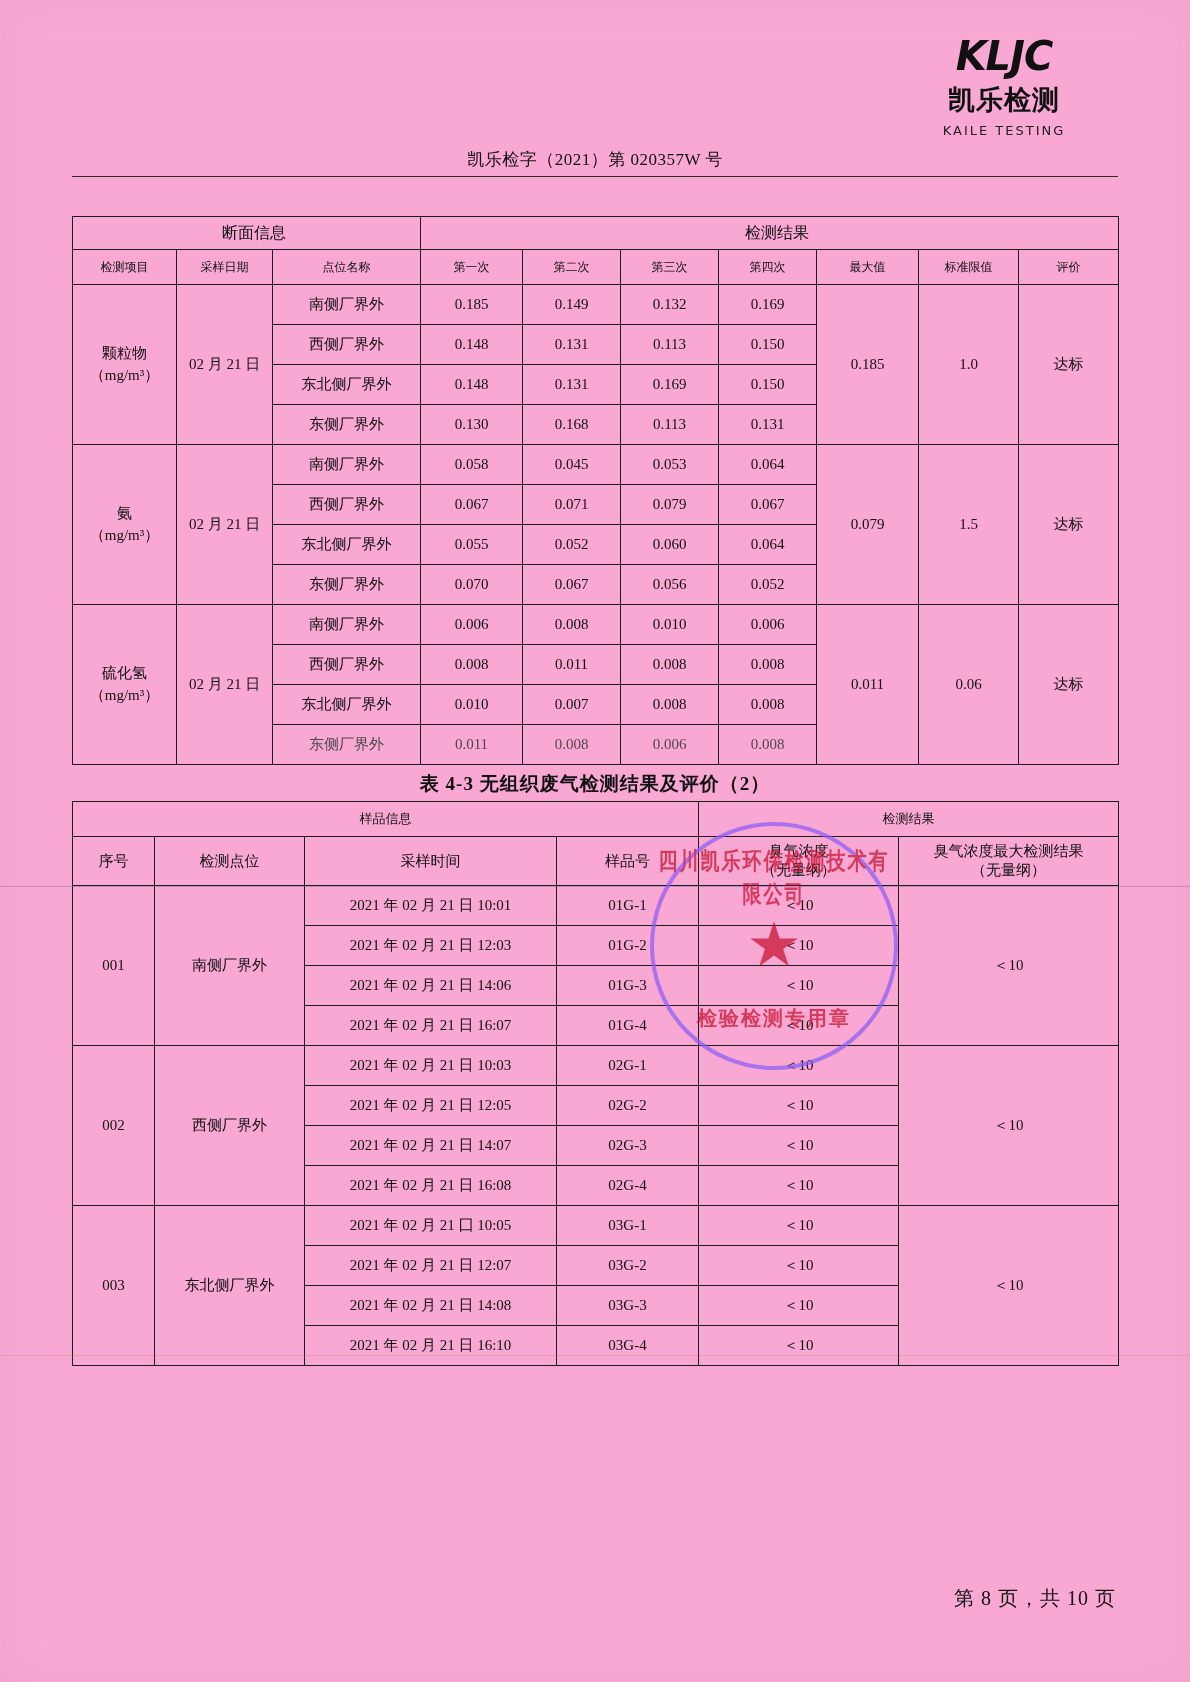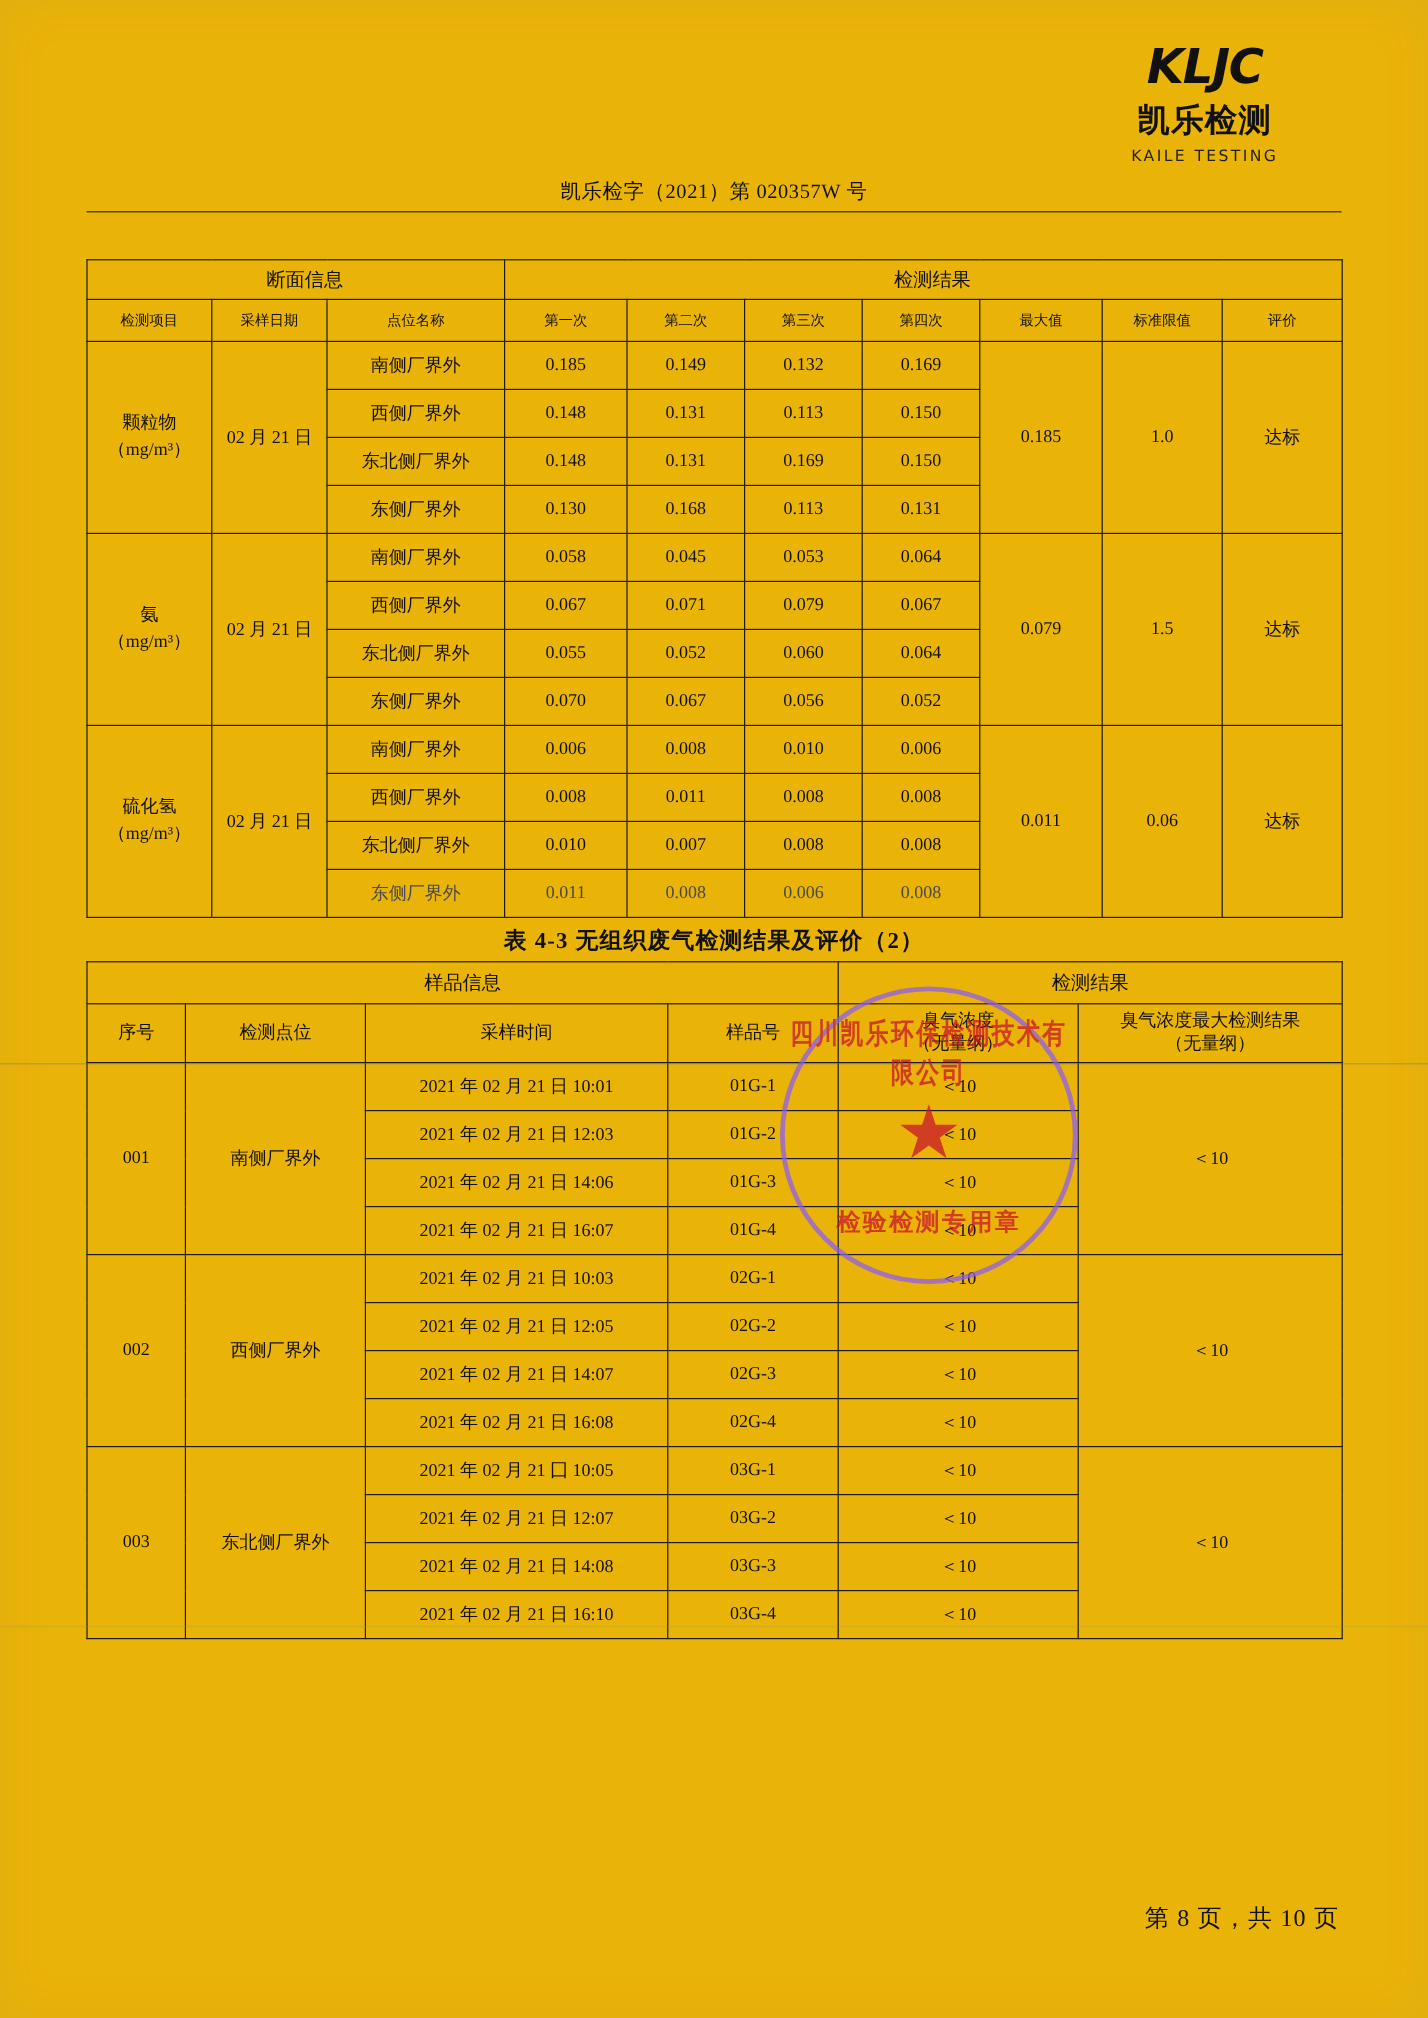--- a/index.html
+++ b/index.html
@@ -4,21 +4,21 @@
 <style>
   html, body {
     margin: 0;
     padding: 0;
     background: #f0eeec;
   }
   .page {
     position: relative;
     width: 1190px;
     height: 1682px;
-    background: #eab308;
+    background: #f9a8d4;
     box-sizing: border-box;
     font-family: "Liberation Serif", "DejaVu Serif", serif;
     color: #111;
     overflow: hidden;
   }
   
   .page:before {
     content: "";
     position: absolute;
     left: 0; top: 0; right: 0; bottom: 0;
@@ -108,21 +108,21 @@
   #table1 tbody td { height: 39px; }
   .pname { line-height: 1.45; font-size: 16px; }
   .site { font-size: 15px; }
 
   #table2 {
     position: absolute;
     left: 72px;
     top: 801px;
     width: 1046px;
   }
-  #table2 .hdr td { height: 34px; font-size: 16px; }
+  #table2 .hdr td { height: 34px; font-size: 13px; }
   #table2 .hdr2 td { height: 48px; font-size: 15px; line-height: 1.25; }
   #table2 tbody td { height: 39px; font-size: 15px; }
   .tsmall { font-size: 14.5px; }
 
   .faded td { color: #4a4a4a; }
 
   
   .stamp {
     position: absolute;
     left: 650px;

